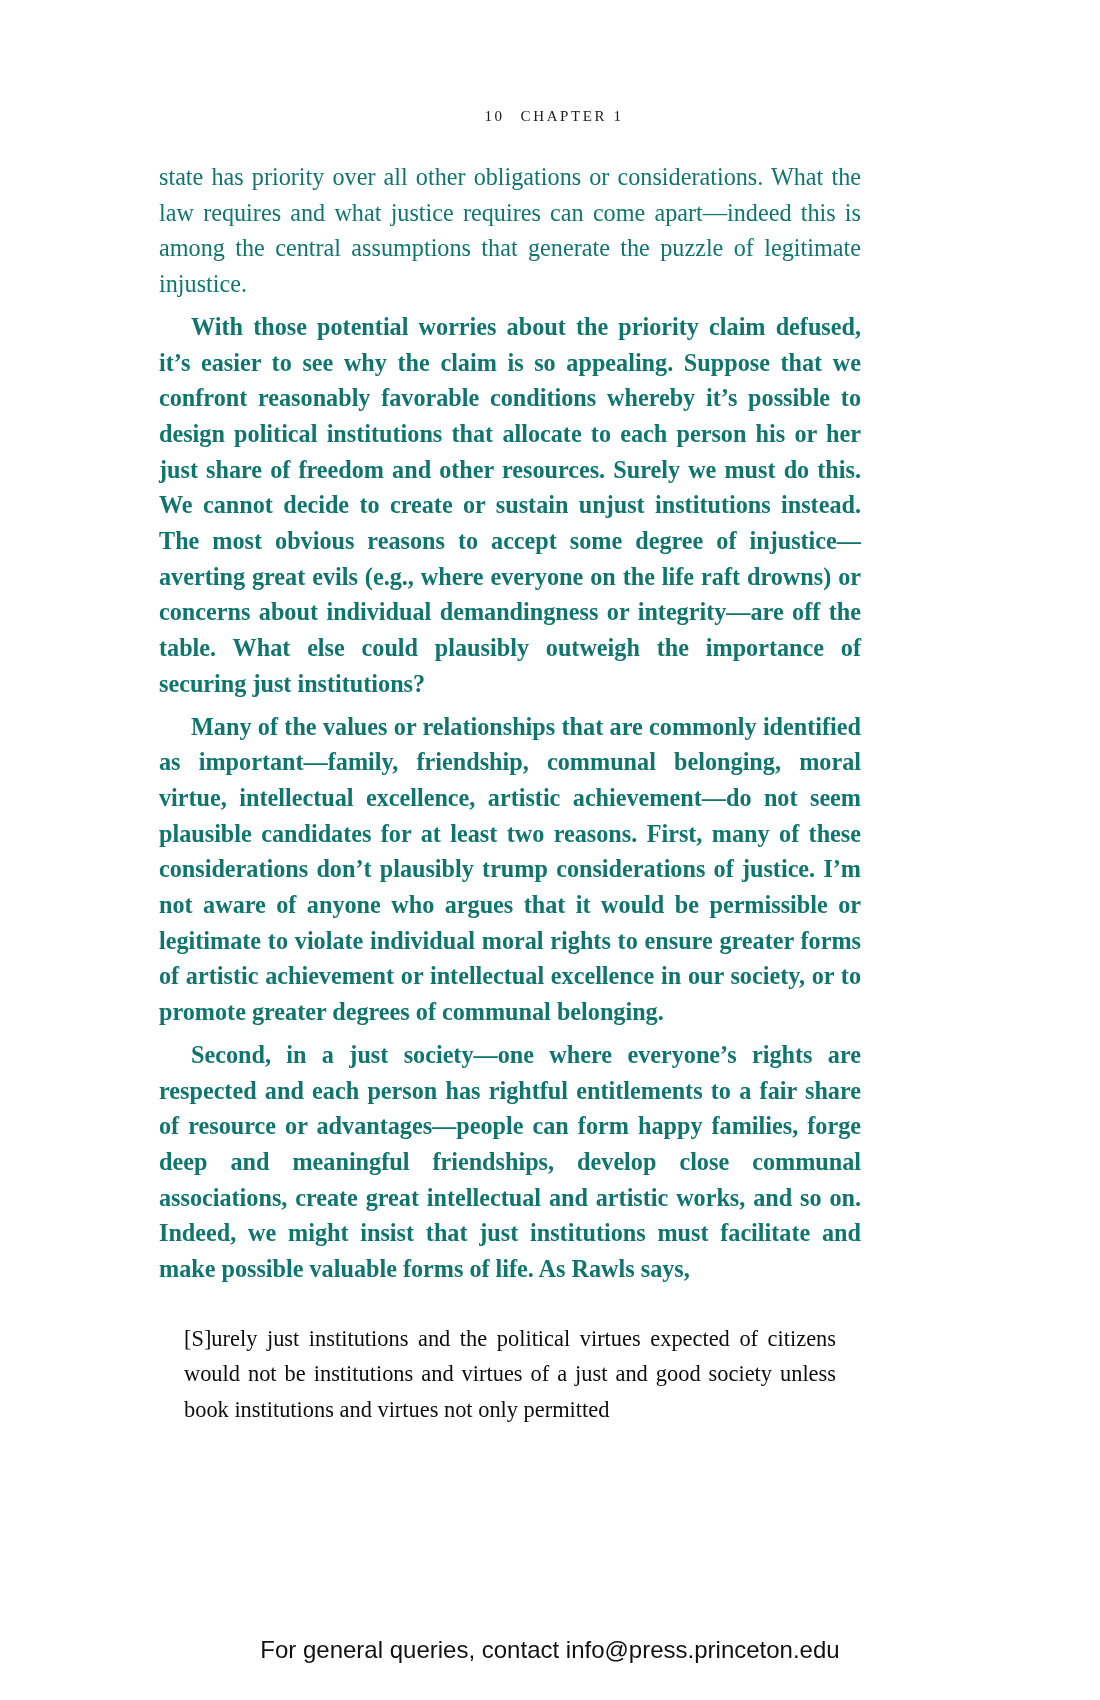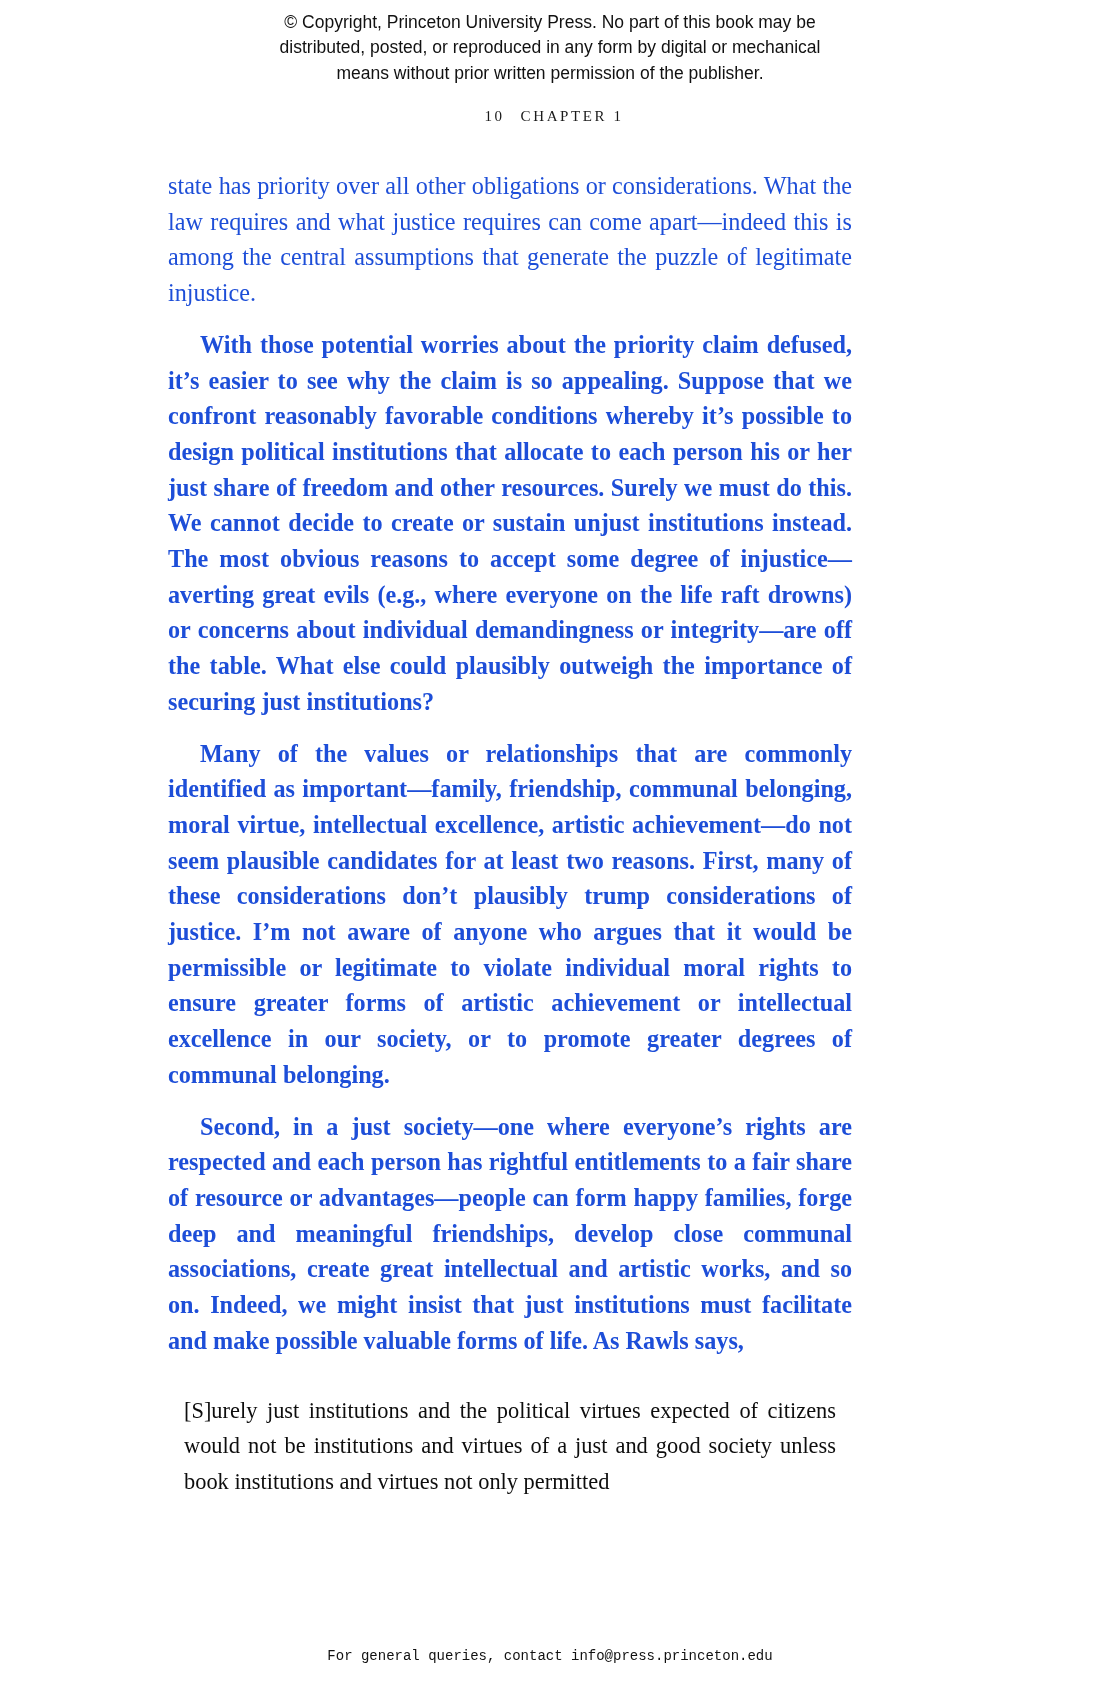--- a/index.html
+++ b/index.html
@@ -51,27 +51,27 @@
     display: inline-block;
     width: 16px;
   }
   .body-col {
     position: absolute;
     top: 152px;
     left: 152px;
     width: 716px;
   }
   p.para {
-    margin: 16px;
+    margin: 7px;
     font-size: 24.2px;
     line-height: 35.7px;
     text-align: justify;
     text-justify: inter-word;
     hyphens: none;
-    color: #1d4ed8;
+    color: #0f766e;
   }
   p.para.indent {
     text-indent: 32px;
     font-weight: bold;
   }
   blockquote.quote {
     margin: 0;
     margin-top: 34px;
     padding-left: 32px;
     width: 684px;
@@ -83,35 +83,30 @@
     line-height: 35.5px;
     text-align: justify;
     color: #0d0d0d;
   }
   .footer {
     position: absolute;
     bottom: 36px;
     left: 0;
     right: 0;
     text-align: center;
-    font-family: Liberation Mono, monospace;
-    font-size: 14px;
+    font-family: Liberation Sans, sans-serif;
+    font-size: 24px;
     color: #111;
   }
 </style>
 </head>
 <body>
 
 <div class="page">
 
-  <div class="copyright">
-    <div>© Copyright, Princeton University Press. No part of this book may be</div>
-    <div>distributed, posted, or reproduced in any form by digital or mechanical</div>
-    <div>means without prior written permission of the publisher.</div>
-  </div>
 
   <div class="running-head">
     <span class="page-num">10</span><span class="sep"></span><span>CHAPTER 1</span>
   </div>
 
   <div class="body-col">
     <p class="para">state has priority over all other obligations or considerations. What the law requires and what justice requires can come apart—indeed this is among the central assumptions that generate the puzzle of legitimate injustice.</p>
     <p class="para indent">With those potential worries about the priority claim defused, it’s easier to see why the claim is so appealing. Suppose that we confront reasonably favorable conditions whereby it’s possible to design political institutions that allocate to each person his or her just share of freedom and other resources. Surely we must do this. We cannot decide to create or sustain unjust institutions instead. The most obvious reasons to accept some degree of injustice—averting great evils (e.g., where everyone on the life raft drowns) or concerns about individual demandingness or integrity—are off the table. What else could plausibly outweigh the importance of securing just institutions?</p>
     <p class="para indent">Many of the values or relationships that are commonly identified as important—family, friendship, communal belonging, moral virtue, intellectual excellence, artistic achievement—do not seem plausible candidates for at least two reasons. First, many of these considerations don’t plausibly trump considerations of justice. I’m not aware of anyone who argues that it would be permissible or legitimate to violate individual moral rights to ensure greater forms of artistic achievement or intellectual excellence in our society, or to promote greater degrees of communal belonging.</p>
     <p class="para indent">Second, in a just society—one where everyone’s rights are respected and each person has rightful entitlements to a fair share of resource or advantages—people can form happy families, forge deep and meaningful friendships, develop close communal associations, create great intellectual and artistic works, and so on. Indeed, we might insist that just institutions must facilitate and make possible valuable forms of life. As Rawls says,</p>

